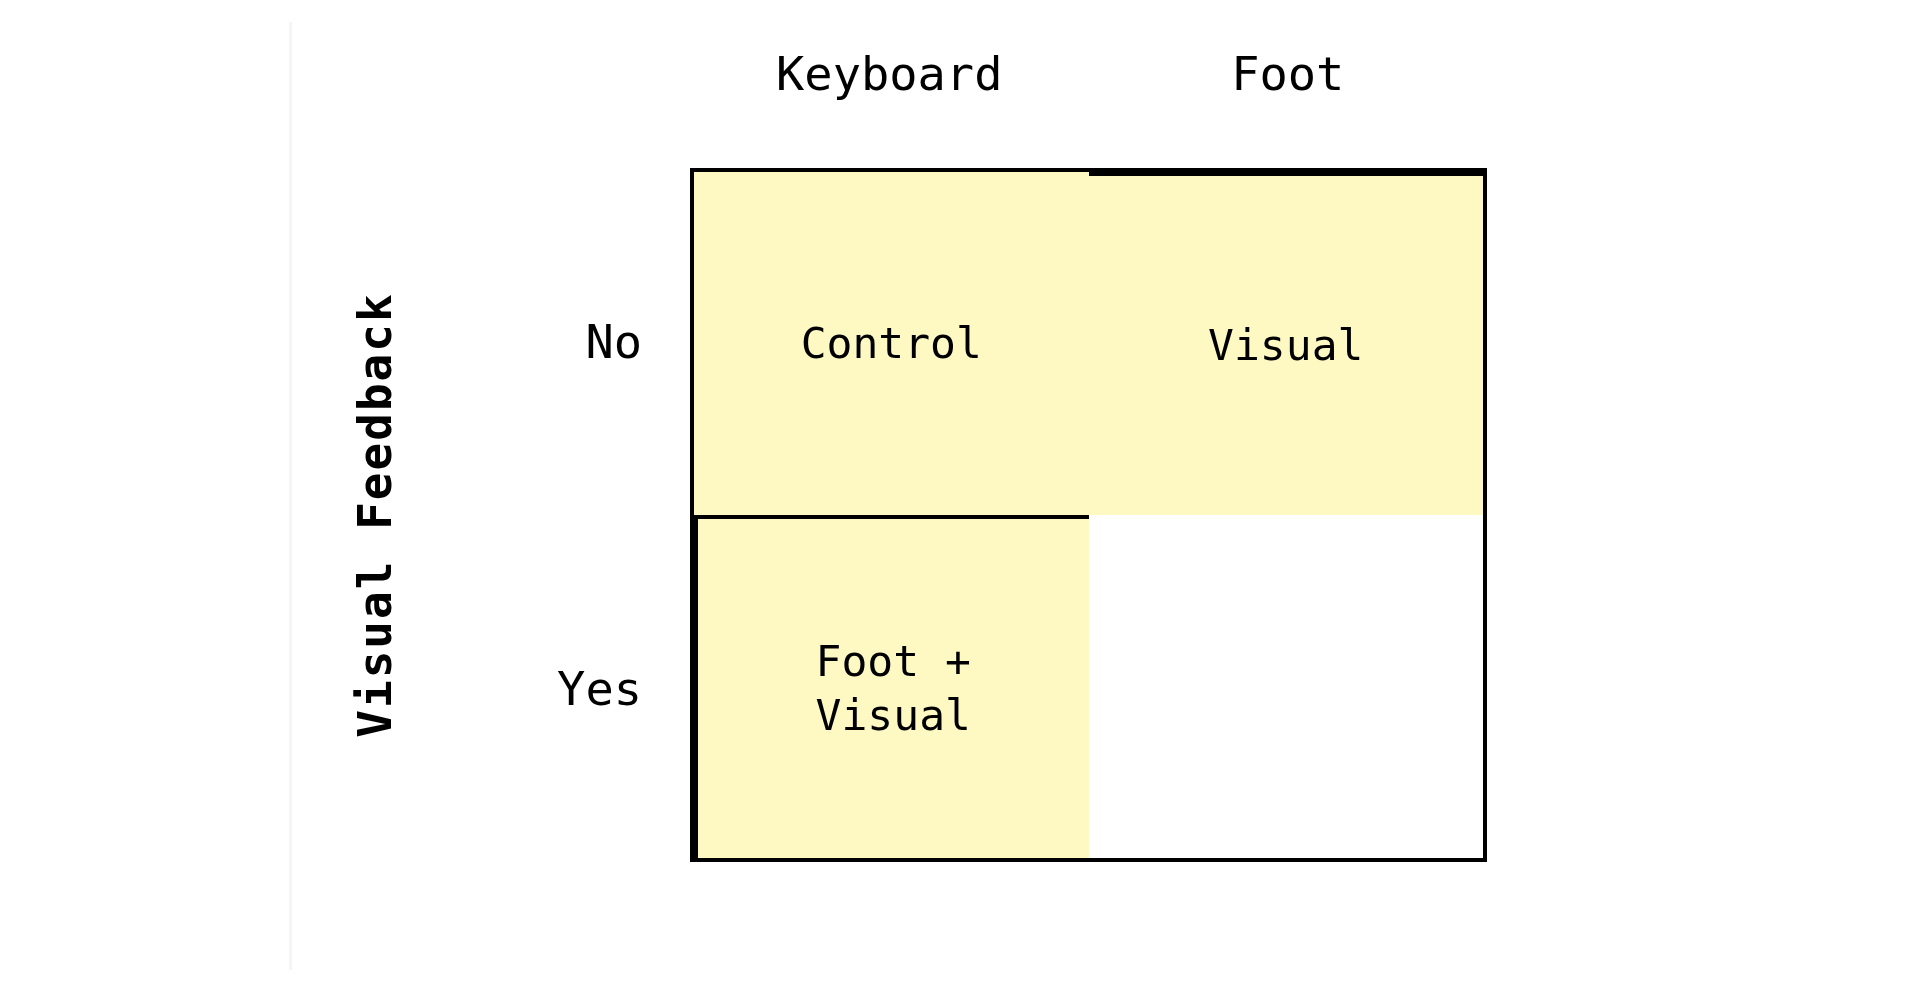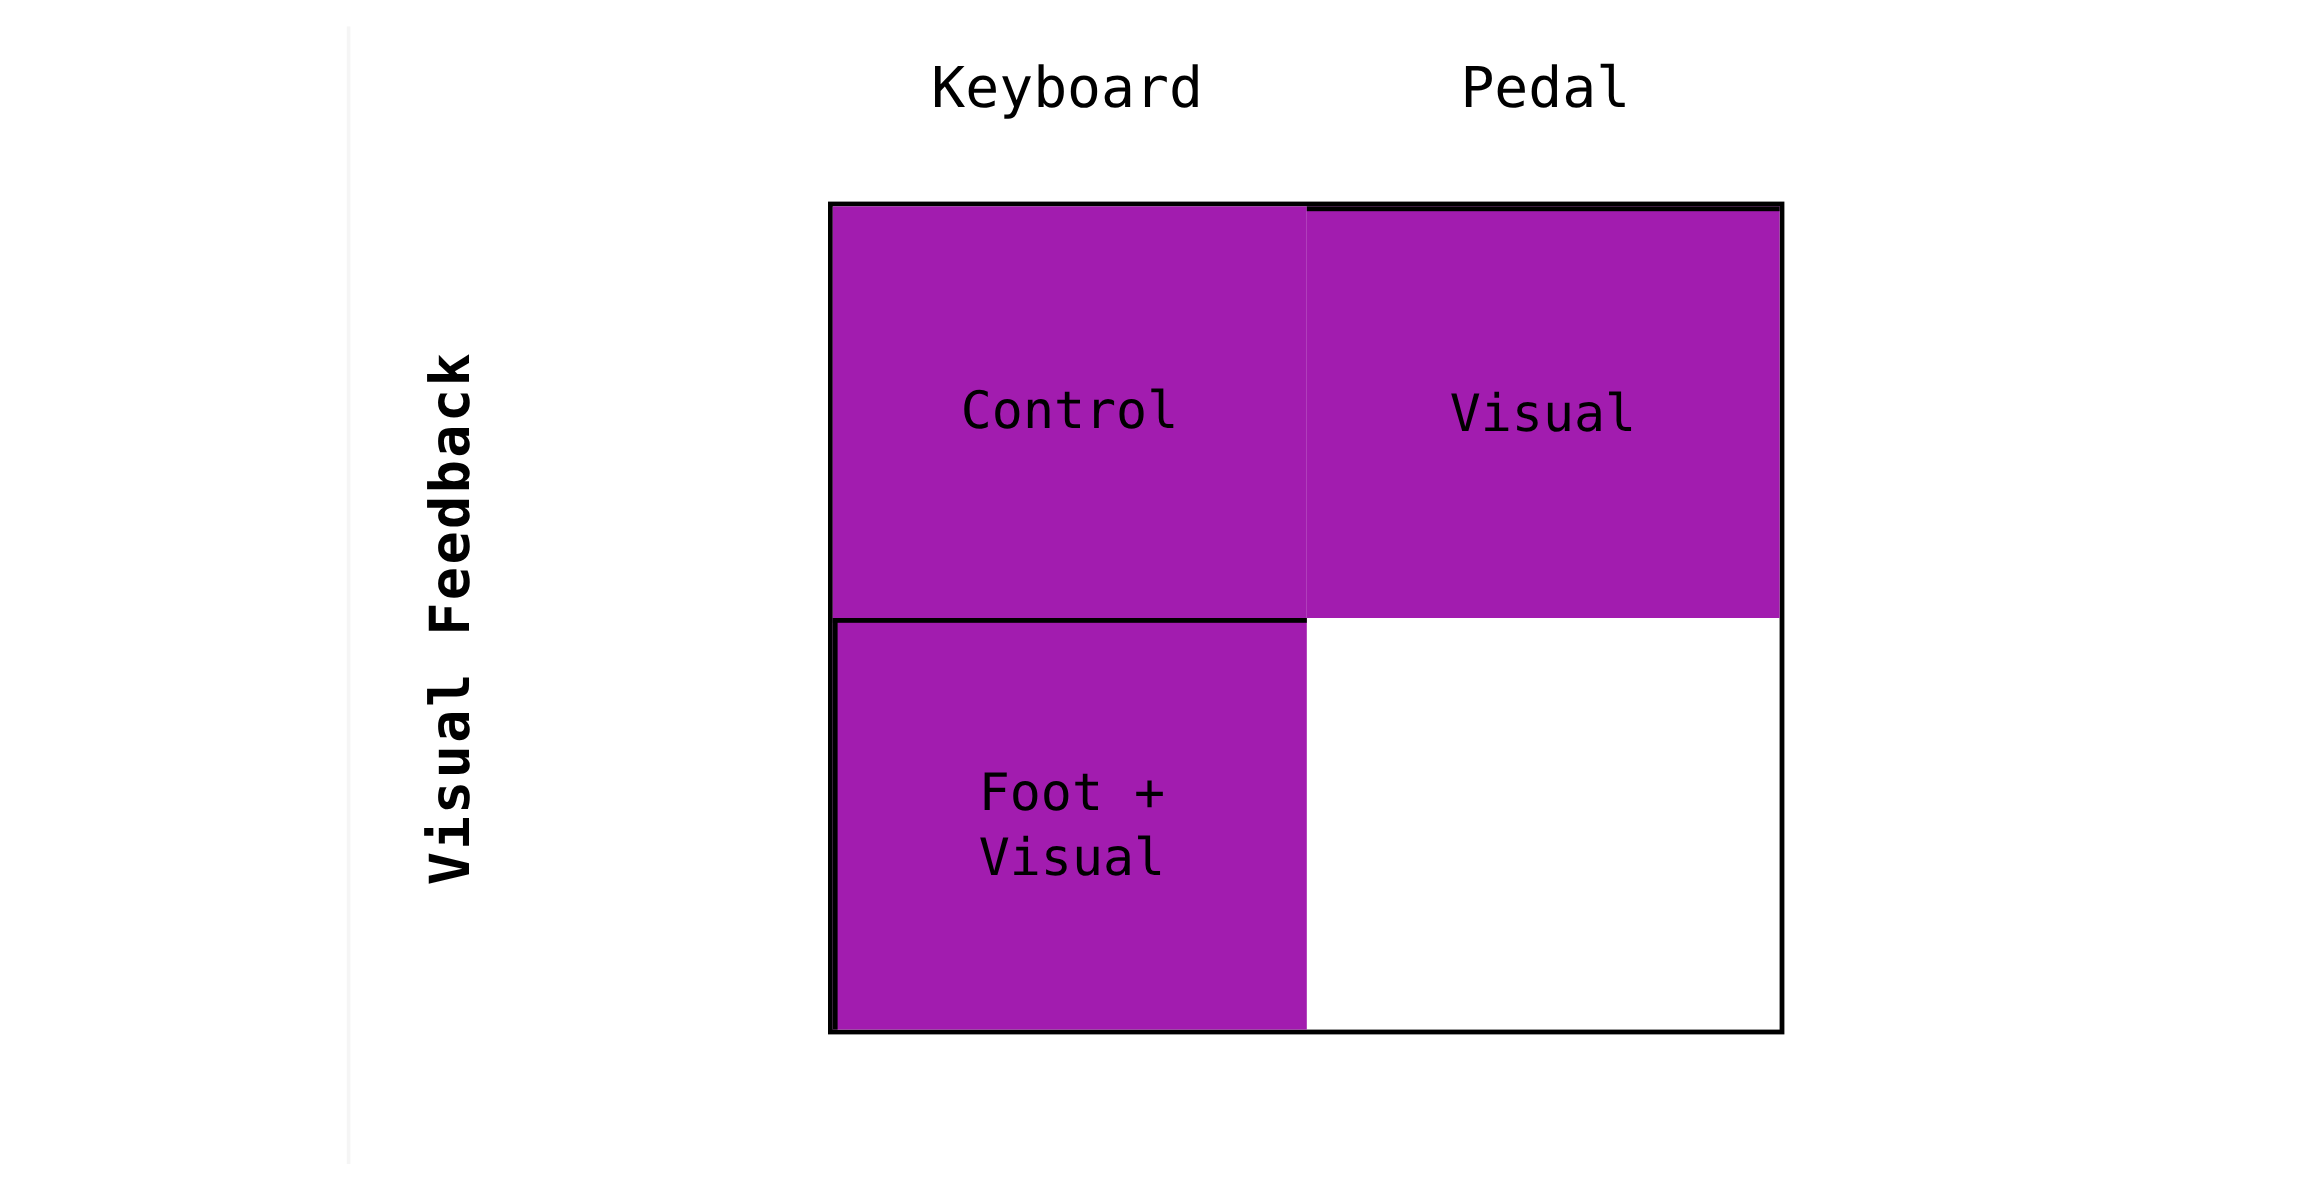--- a/index.html
+++ b/index.html
@@ -118,41 +118,45 @@
   .cell {
     box-sizing: border-box;
     display: flex;
     align-items: center;
     justify-content: center;
     text-align: center;
     font-size: 43px;
     font-weight: 400;
     line-height: 1.25;
     white-space: pre-line;
-    background: #a21caf;
+    background: #fef9c3;
   }
   .cell.col-2 { border-left: 4px solid #000000; }
   .cell.row-2 { border-top: 4px solid #000000; }
 </style>
 </head>
 <body>
 
 <div class="edge-rule"></div>
 
 <div class="figure">
 
   <div class="col-headers">
     <div class="col-header">Keyboard</div>
-    <div class="col-header">Pedal</div>
+    <div class="col-header">Foot</div>
   </div>
 
   <div class="axis-title-wrap">
     <div class="axis-title">Visual Feedback</div>
   </div>
 
+  <div class="row-labels">
+    <div class="row-label">No</div>
+    <div class="row-label">Yes</div>
+  </div>
 
   <div class="matrix">
     <div class="cell col-1 row-1">Control</div>
     <div class="cell col-1 row-2">Visual</div>
     <div class="cell col-2 row-2">Foot +
 Visual</div>
   </div>
 
 </div>
 

